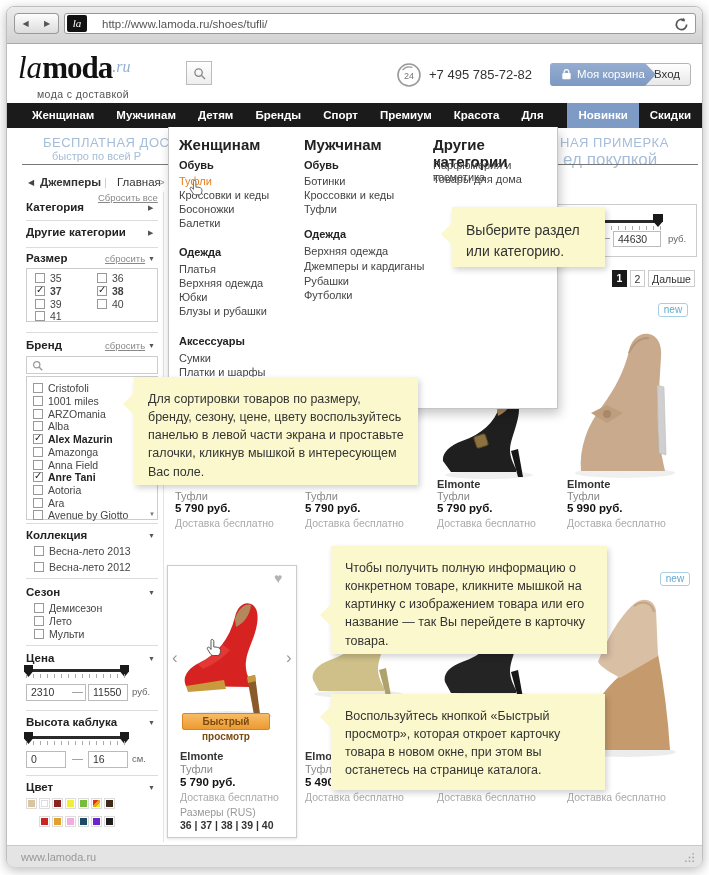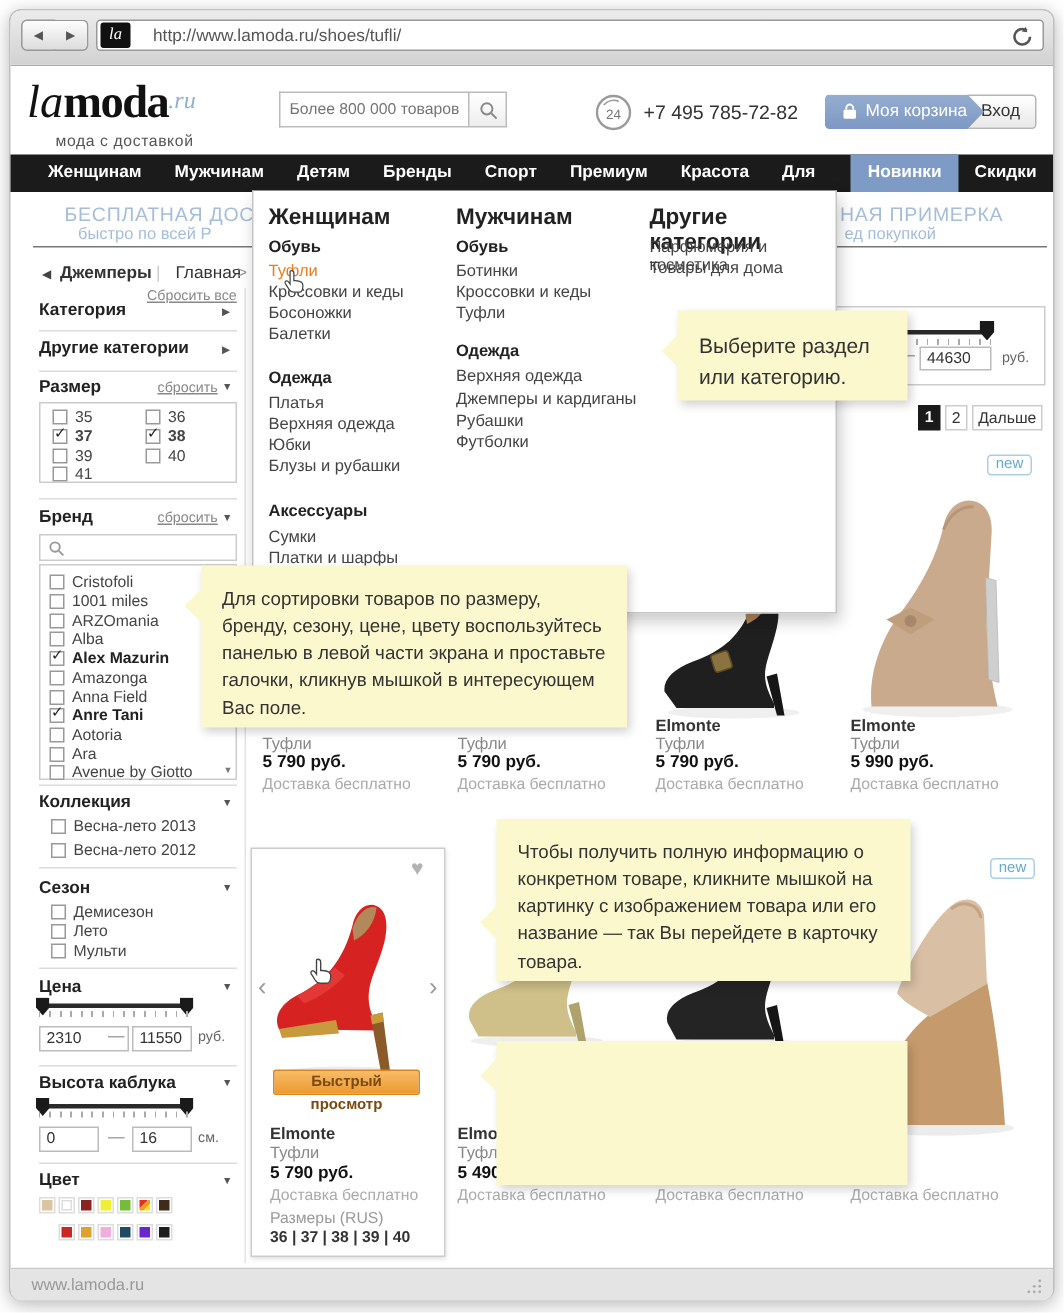--- a/index.html
+++ b/index.html
@@ -51,21 +51,21 @@
   .mt { font-size:15px; font-weight:bold; color:#222; }
   .mg { font-size:11px; font-weight:bold; color:#222; }
   .mi { font-size:11px; color:#444; }
   .mi.hot { color:#e87e1e; }
   
   .pbrand { font-size:11px; font-weight:bold; color:#333; }
   .pcat { font-size:11px; color:#888; }
   .pprice { font-size:11.5px; font-weight:bold; color:#111; }
   .pship { font-size:10.5px; color:#aaa; }
   .badge { width:30px; height:14px; border:1px solid #a8cfe4; border-radius:3px; background:#fff; color:#64aacd; font-size:10px; text-align:center; line-height:12px; }
-  .qview { width:98px; height:17px; background:linear-gradient(#f7bc68,#ec9a30); border:1px solid #d7871f; border-radius:2px; color:#7a4a10; font-size:10px; font-weight:bold; text-align:center; line-height:15px; z-index:4; }
+  .qview { width:88px; height:17px; background:linear-gradient(#f7bc68,#ec9a30); border:1px solid #d7871f; border-radius:2px; color:#7a4a10; font-size:10px; font-weight:bold; text-align:center; line-height:15px; z-index:4; }
   .carr { font-size:17px; color:#999; }
   
   .tip { background:#fcf8cd; box-shadow:2px 3px 6px rgba(0,0,0,.18); font-size:12.5px; color:#333; line-height:1.45; padding:13px 14px; z-index:20; }
   .tarr { position:absolute; left:-11px; width:0; height:0; border-top:11px solid transparent; border-bottom:11px solid transparent; border-right:11px solid #fcf8cd; }
   .t1 { font-size:14px; line-height:1.5; }
   
   .pag { height:17px; font-size:10.5px; text-align:center; line-height:16px; }
   .pag.on { background:#1a1a1a; color:#fff; font-weight:bold; }
   .pag.off { background:#fff; border:1px solid #ccc; color:#333; }
   
@@ -88,21 +88,20 @@
       <path d="M10.6,0.8 L11.6,4.8 L7.6,4.2 Z" fill="#555"></path>
     </svg>
 </div>
 
 <div class="abs" style="left:18px;top:50px;">
   <span class="logo-la">la</span><span class="logo-moda">moda</span><sup class="logo-ru">.ru</sup>
 </div>
 <div class="abs tagline" style="left:37px;top:88px;">мода с доставкой</div>
 
 <div class="abs" style="left:186px;top:61px;display:flex;">
-  <input class="srch-in" placeholder="Более 800 000 товаров" style="">
   <div class="srch-btn">
     <svg width="13" height="13" viewBox="0 0 14 14">
         <circle cx="6" cy="6" r="4" fill="none" stroke="#888" stroke-width="1.4"></circle>
         <line x1="9.2" y1="9.2" x2="13" y2="13" stroke="#888" stroke-width="1.4"></line>
       </svg>
   </div>
 </div>
 
 <svg class="abs" style="left:396px;top:62px;" width="26" height="26" viewBox="0 0 26 26">
   <circle cx="13" cy="13" r="11" fill="none" stroke="#9a9a9a" stroke-width="1.6"></circle>
@@ -129,21 +128,21 @@
   <div class="nav-item">Премиум</div>
   <div class="nav-item">Красота</div>
   <div class="nav-item">Для дома</div>
   <div class="nav-item active">Новинки</div>
   <div class="nav-item">Скидки</div>
 </div>
 
 <div class="abs banblue" style="left:43px;top:135px;font-size:13px;letter-spacing:.5px;">БЕСПЛАТНАЯ ДОС</div>
 <div class="abs banblue" style="left:52px;top:150px;font-size:11px;text-align:right;">быстро по всей Р</div>
 <div class="abs banblue" style="left:560px;top:135px;font-size:13px;letter-spacing:.5px;">НАЯ ПРИМЕРКА</div>
-<div class="abs banblue" style="left:563px;top:150px;font-size:11px;">ед покупкой</div>
+<div class="abs banblue" style="left:563px;top:150px;font-size:17px;">ед покупкой</div>
 <div class="abs" style="left:22px;top:164px;width:676px;height:1px;background:#777;"></div>
 
 <span class="abs" style="left:28px;top:178px;font-size:8px;color:#444;">◀</span>
 <span class="abs bc" style="left:40px;top:176px;font-weight:bold;">Джемперы</span>
 <span class="abs bc" style="left:104px;top:176px;color:#ccc;">|</span>
 <span class="abs bc" style="left:117px;top:176px;">Главная</span>
 <span class="abs bc" style="left:158px;top:176px;color:#999;">&gt;</span>
 <span class="abs bc" style="left:168px;top:176px;">Об</span>
 
 <div class="abs" style="left:163px;top:192px;width:1px;height:650px;background:#e3e3e3;"></div>
@@ -495,20 +494,21 @@
 <div class="abs tip" style="left:134px;top:377px;width:284px;height:108px;">
   <div class="tarr" style="top:16px;"></div>
   <span>Для сортировки товаров по размеру, бренду, сезону, цене, цвету воспользуйтесь панелью в левой части экрана и проставьте галочки, кликнув мышкой в интересующем Вас поле.</span>
 </div>
 <div class="abs tip" style="left:331px;top:546px;width:276px;height:108px;">
   <div class="tarr" style="top:58px;"></div>
   <span>Чтобы получить полную информацию о конкретном товаре, кликните мышкой на картинку с изображением товара или его название — так Вы перейдете в карточку товара.</span>
 </div>
 <div class="abs tip" style="left:331px;top:694px;width:274px;height:96px;">
   <div class="tarr" style="top:12px;"></div>
+  <span>Воспользуйтесь кнопкой «Быстрый просмотр», которая откроет карточку товара в новом окне, при этом вы останетесь на странице каталога.</span>
 </div>
 
 <div class="abs footer">
   <span class="abs fturl" style="left:14px;top:5px;">www.lamoda.ru</span>
   <svg class="abs" style="right:7px;bottom:4px;" width="11" height="11" viewBox="0 0 12 12">
     <circle cx="10" cy="2" r="1" fill="#aaa"></circle>
       <circle cx="10" cy="6" r="1" fill="#aaa"></circle>
       <circle cx="10" cy="10" r="1" fill="#aaa"></circle>
     <circle cx="6" cy="6" r="1" fill="#aaa"></circle>
       <circle cx="6" cy="10" r="1" fill="#aaa"></circle>

